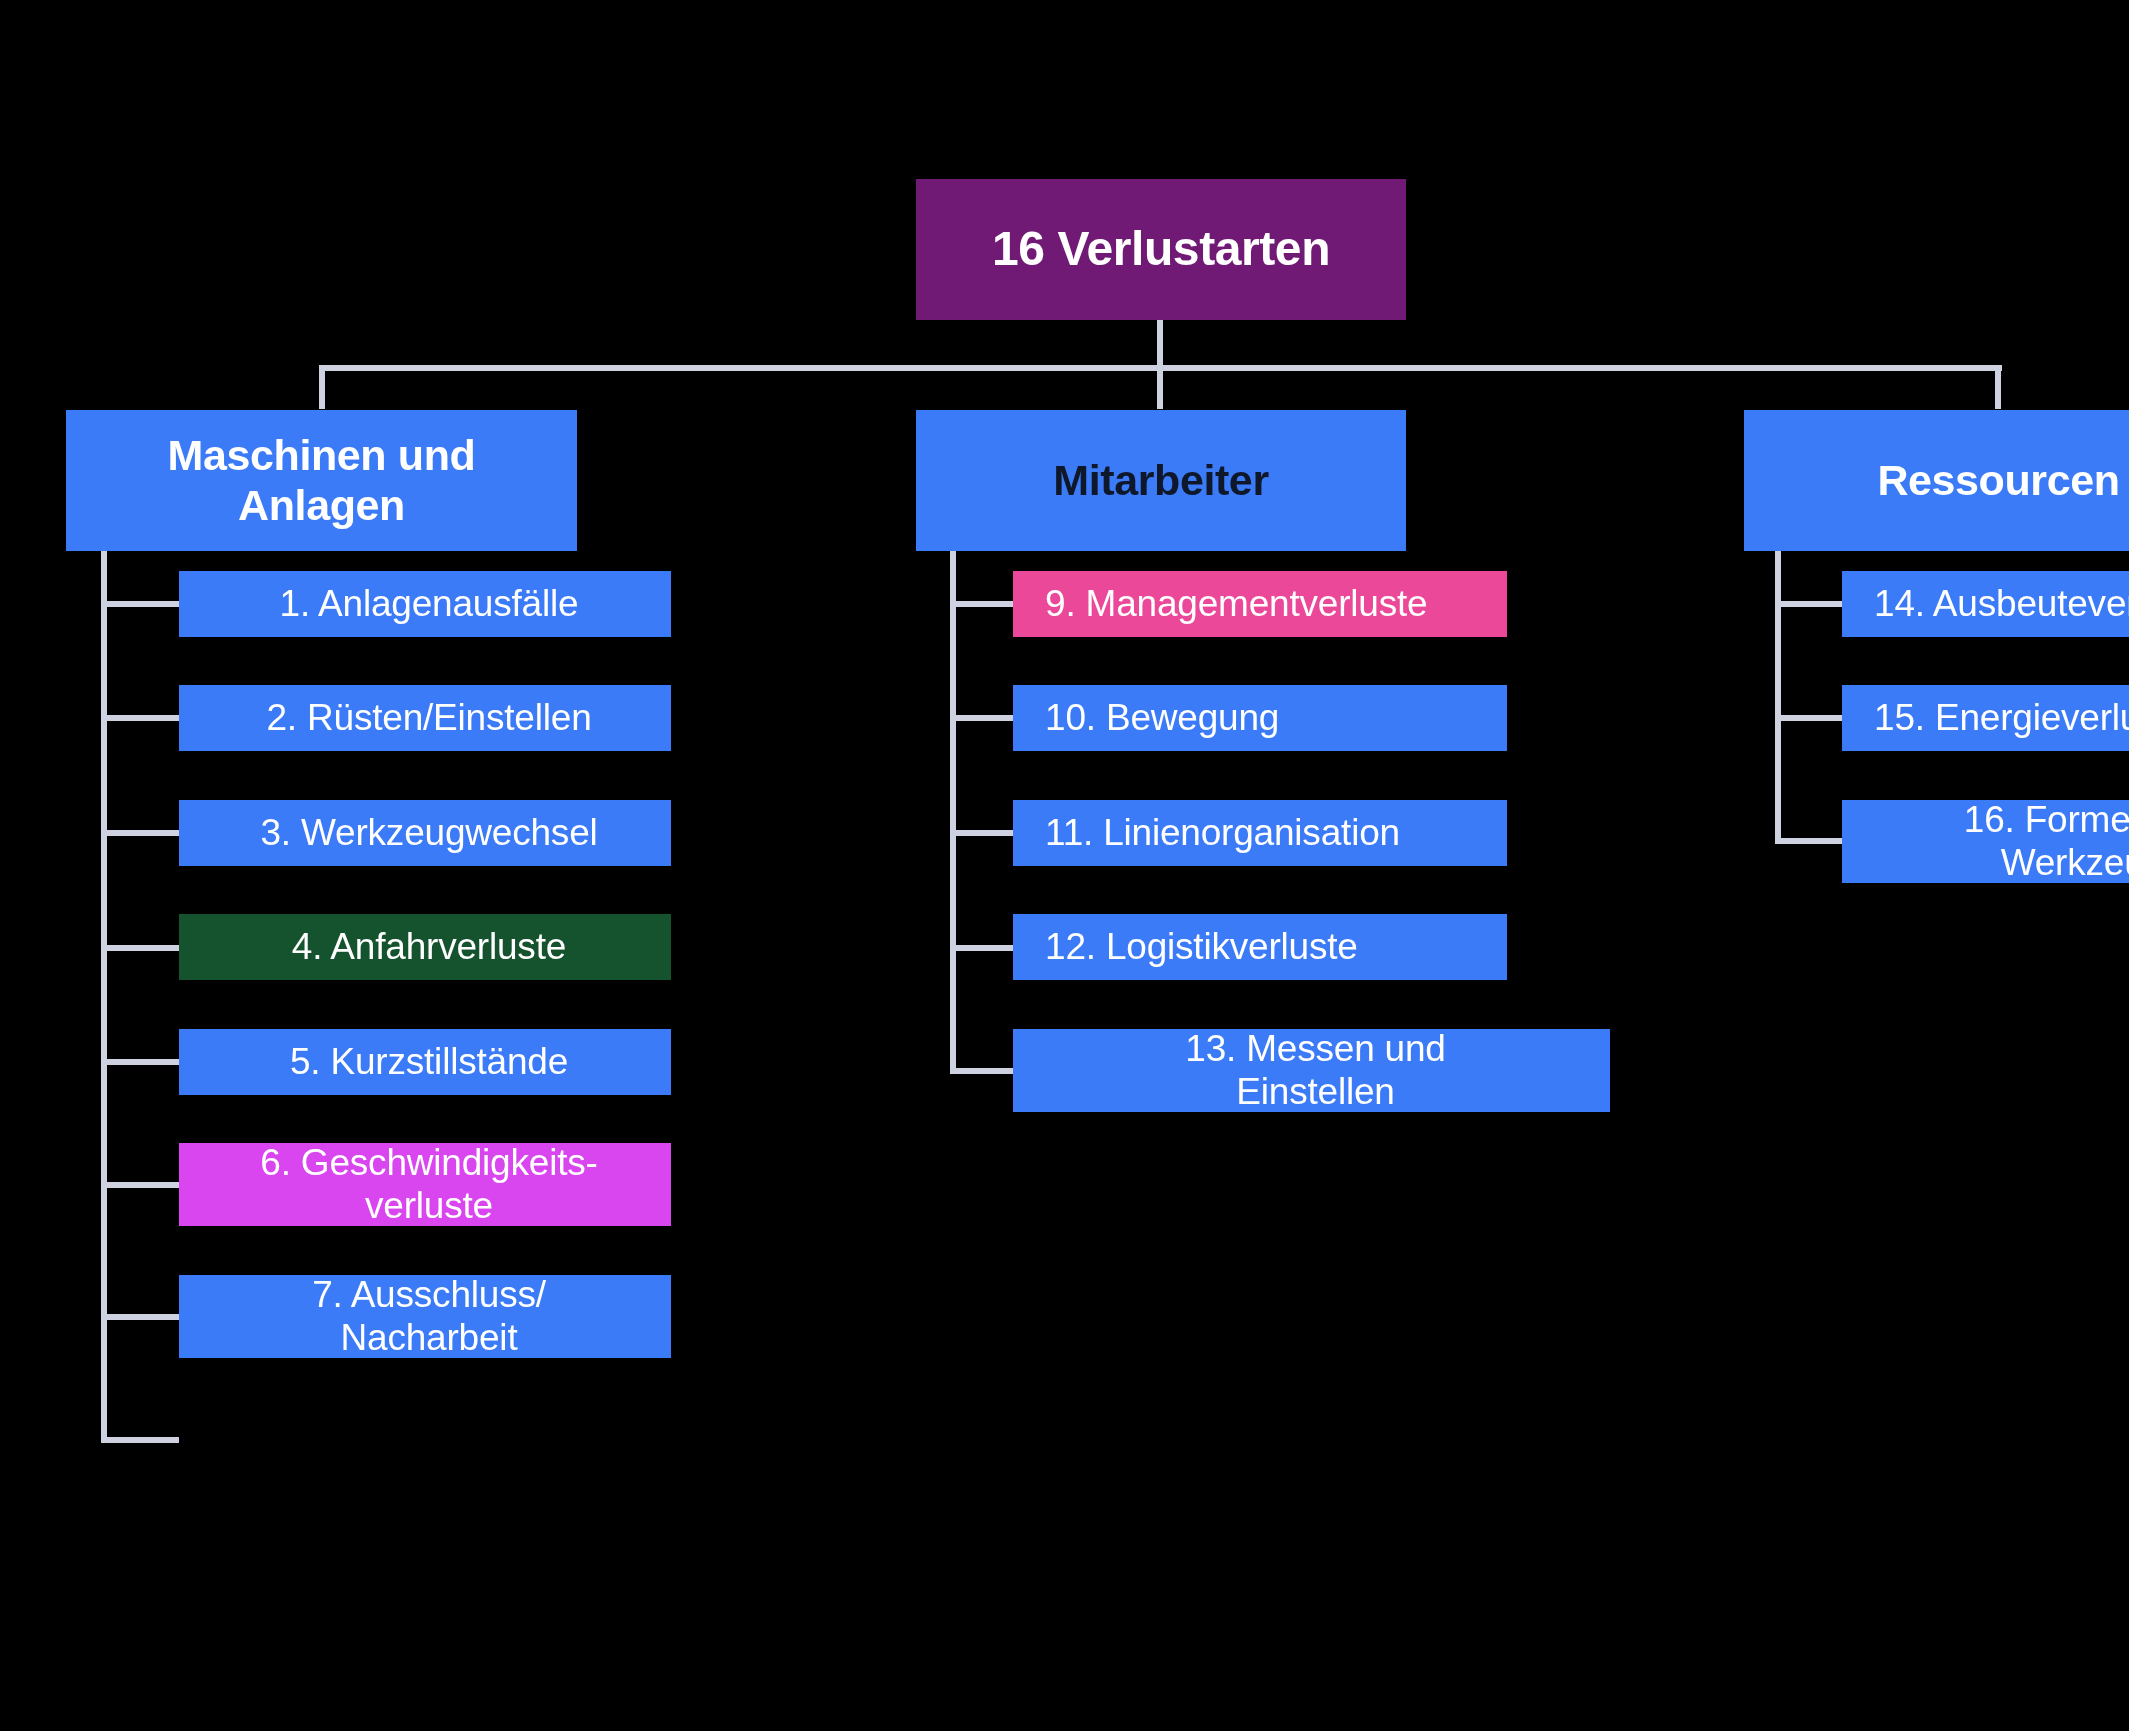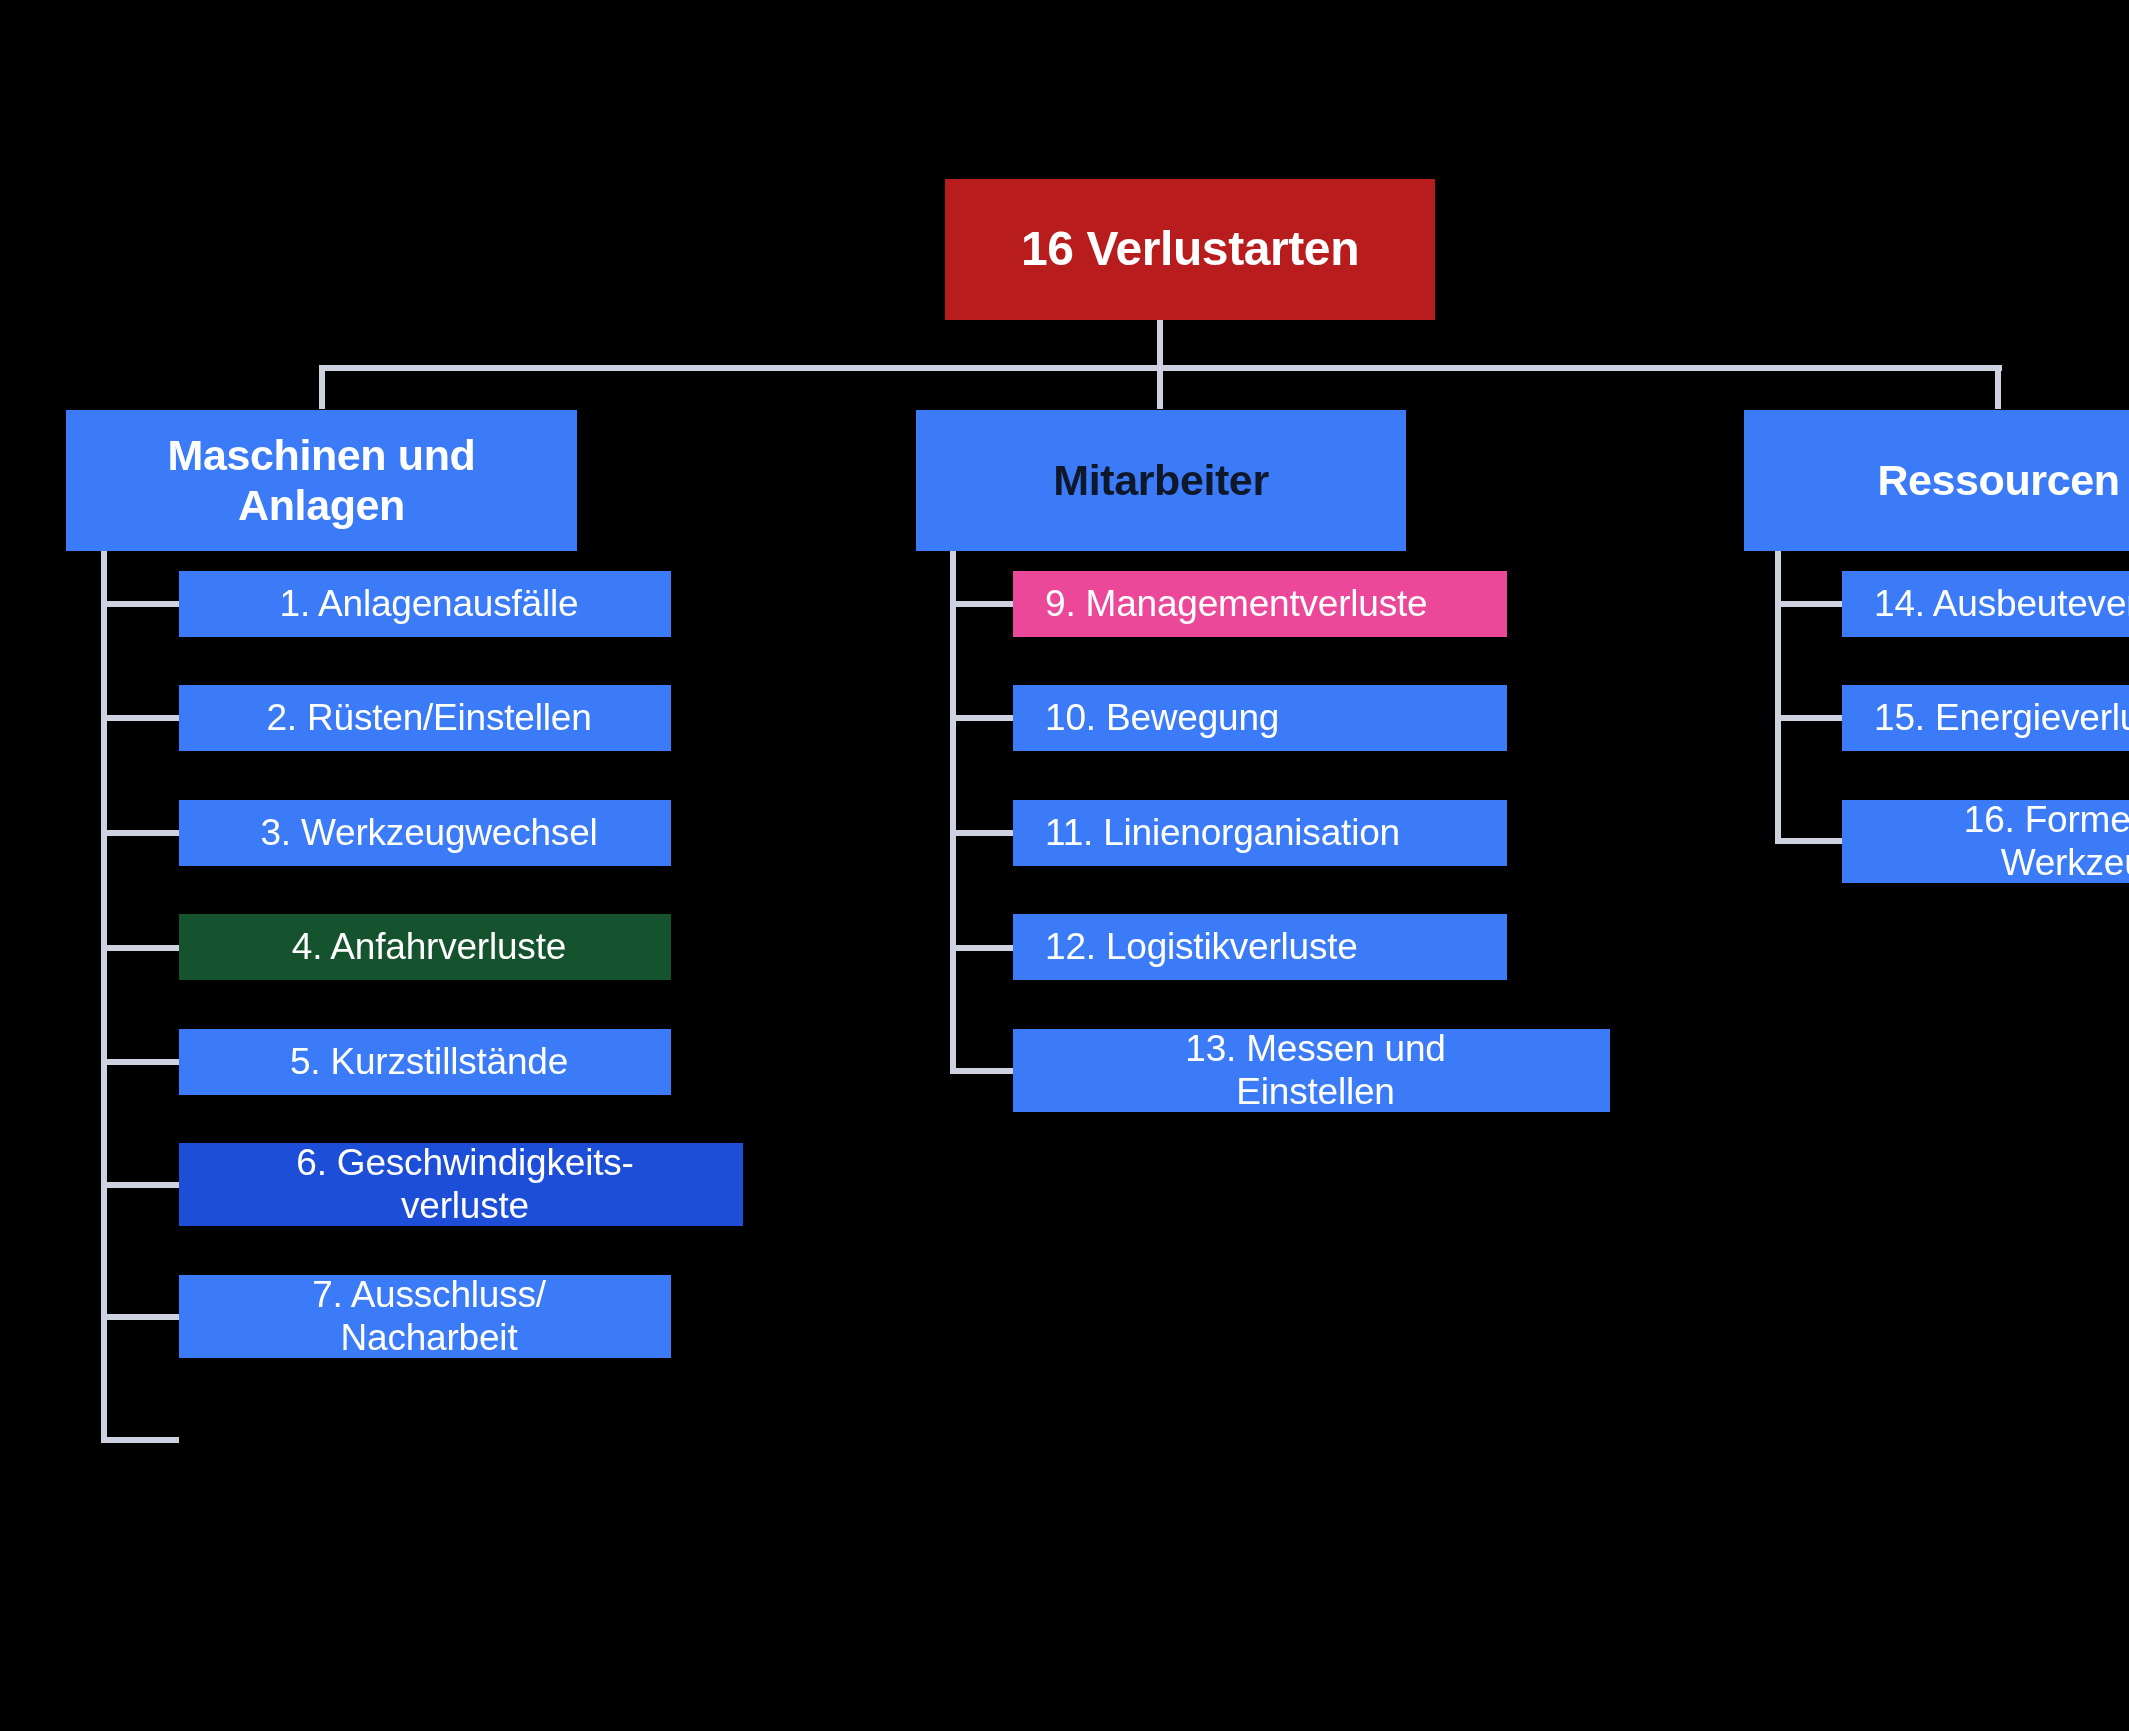--- a/index.html
+++ b/index.html
@@ -37,21 +37,21 @@
   .node.leaf.center .txt{text-align:center;}
   .node.leaf.left .txt{text-align:left;padding-left:24px;}
 
   
   .ln{position:absolute;background:#ced2e0;z-index:1;}
 </style>
 </head>
 <body>
 
 <div id="chart">
-    <div class="node root" style="left: 916px; top: 179px; width: 490px; height: 141px; background: #b91c1c; color: rgb(255, 255, 255); margin-left: 29px;">
+    <div class="node root" style="left: 916px; top: 179px; width: 490px; height: 141px; background: #701a75; color: rgb(255, 255, 255);">
       <div class="txt">16 Verlustarten</div>
     </div>
     <div class="ln" style="left: 1157px; top: 319px; width: 6px; height: 46px; background: rgb(206, 210, 224);"></div>
     <div class="ln" style="left: 319px; top: 365px; width: 1683px; height: 6px; background: rgb(206, 210, 224);"></div>
     <div class="ln" style="left: 319px; top: 365px; width: 6px; height: 44px; background: rgb(206, 210, 224);"></div>
     <div class="node branch" style="left: 66px; top: 410px; width: 511px; height: 141px; background: rgb(59, 123, 247); color: rgb(255, 255, 255);">
       <div class="txt">Maschinen und<br>Anlagen</div>
     </div>
     <div class="node leaf center" style="left: 179px; top: 571px; width: 492px; height: 66px; background: rgb(59, 123, 247); color: rgb(255, 255, 255);">
       <div class="txt">1. Anlagenausfälle</div>
@@ -66,21 +66,21 @@
     </div>
     <div class="ln" style="left: 101px; top: 830px; width: 78px; height: 6px; background: rgb(206, 210, 224);"></div>
     <div class="node leaf center" style="left: 179px; top: 914px; width: 492px; height: 66px; background: #14532d; color: rgb(255, 255, 255);">
       <div class="txt">4. Anfahrverluste</div>
     </div>
     <div class="ln" style="left: 101px; top: 945px; width: 78px; height: 6px; background: rgb(206, 210, 224);"></div>
     <div class="node leaf center" style="left: 179px; top: 1029px; width: 492px; height: 66px; background: rgb(59, 123, 247); color: rgb(255, 255, 255);">
       <div class="txt">5. Kurzstillstände</div>
     </div>
     <div class="ln" style="left: 101px; top: 1059px; width: 78px; height: 6px; background: rgb(206, 210, 224);"></div>
-    <div class="node leaf center" style="left: 179px; top: 1143px; width: 564px; height: 83px; background: #1d4ed8; color: rgb(255, 255, 255);">
+    <div class="node leaf center" style="left: 179px; top: 1143px; width: 492px; height: 83px; background: #d946ef; color: rgb(255, 255, 255);">
       <div class="txt">6. Geschwindigkeits-<br>verluste</div>
     </div>
     <div class="ln" style="left: 101px; top: 1182px; width: 78px; height: 6px; background: rgb(206, 210, 224);"></div>
     <div class="node leaf center" style="left: 179px; top: 1275px; width: 492px; height: 83px; background: rgb(59, 123, 247); color: rgb(255, 255, 255);">
       <div class="txt">7. Ausschluss/<br>Nacharbeit</div>
     </div>
     <div class="ln" style="left: 101px; top: 1314px; width: 78px; height: 6px; background: rgb(206, 210, 224);"></div>
     <div class="ln" style="left: 101px; top: 1437px; width: 78px; height: 6px; background: rgb(206, 210, 224);"></div>
     <div class="ln" style="left: 101px; top: 550px; width: 6px; height: 893px; background: rgb(206, 210, 224);"></div>
     <div class="ln" style="left: 1157px; top: 365px; width: 6px; height: 44px; background: rgb(206, 210, 224);"></div>

